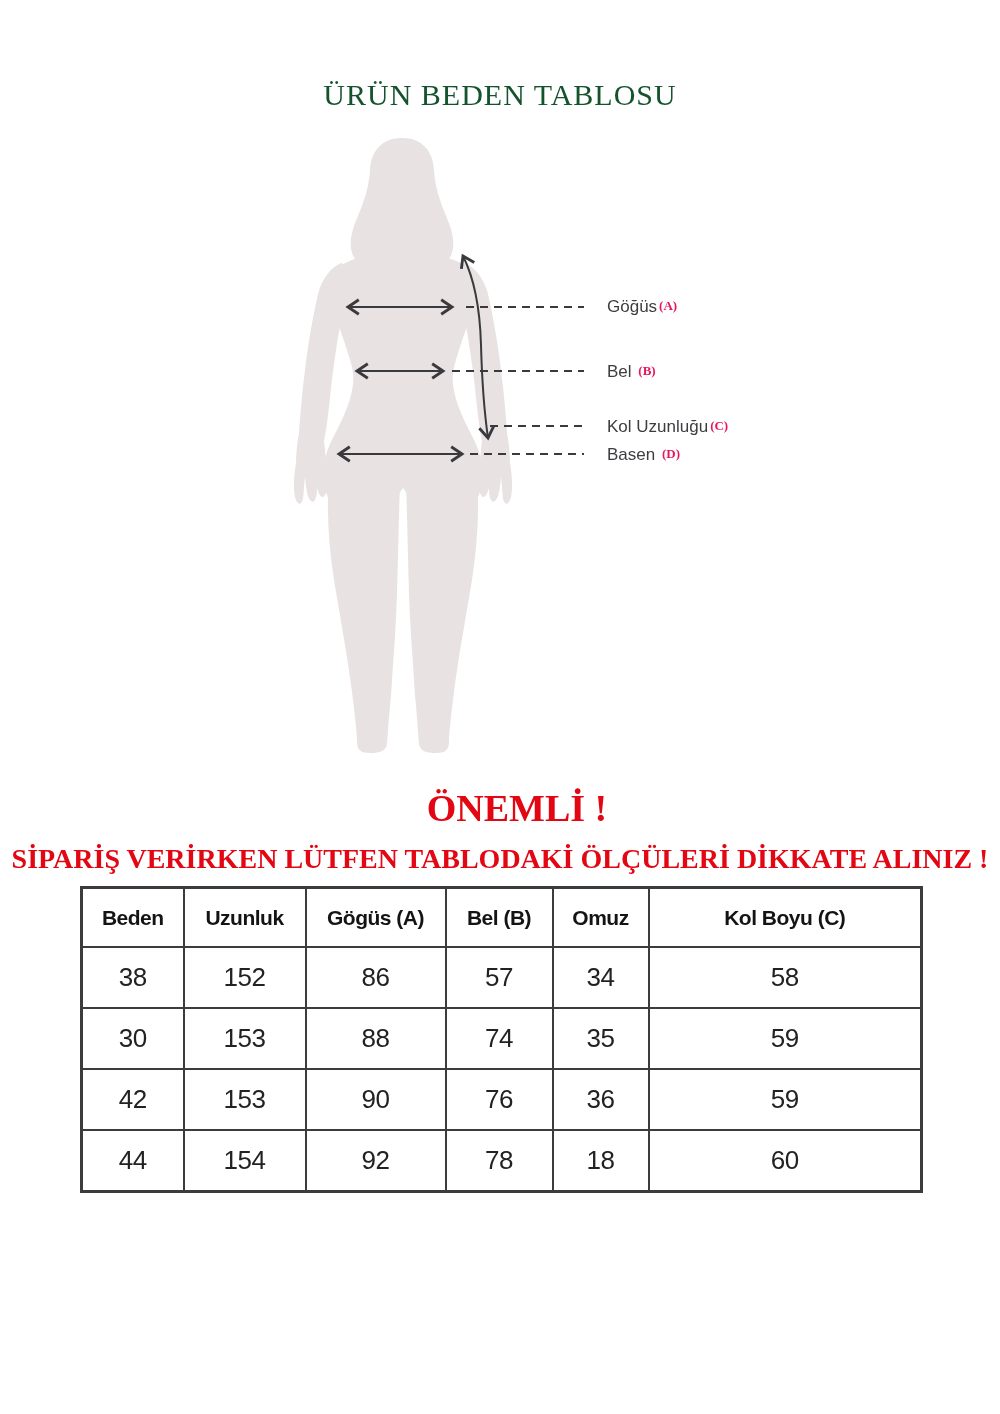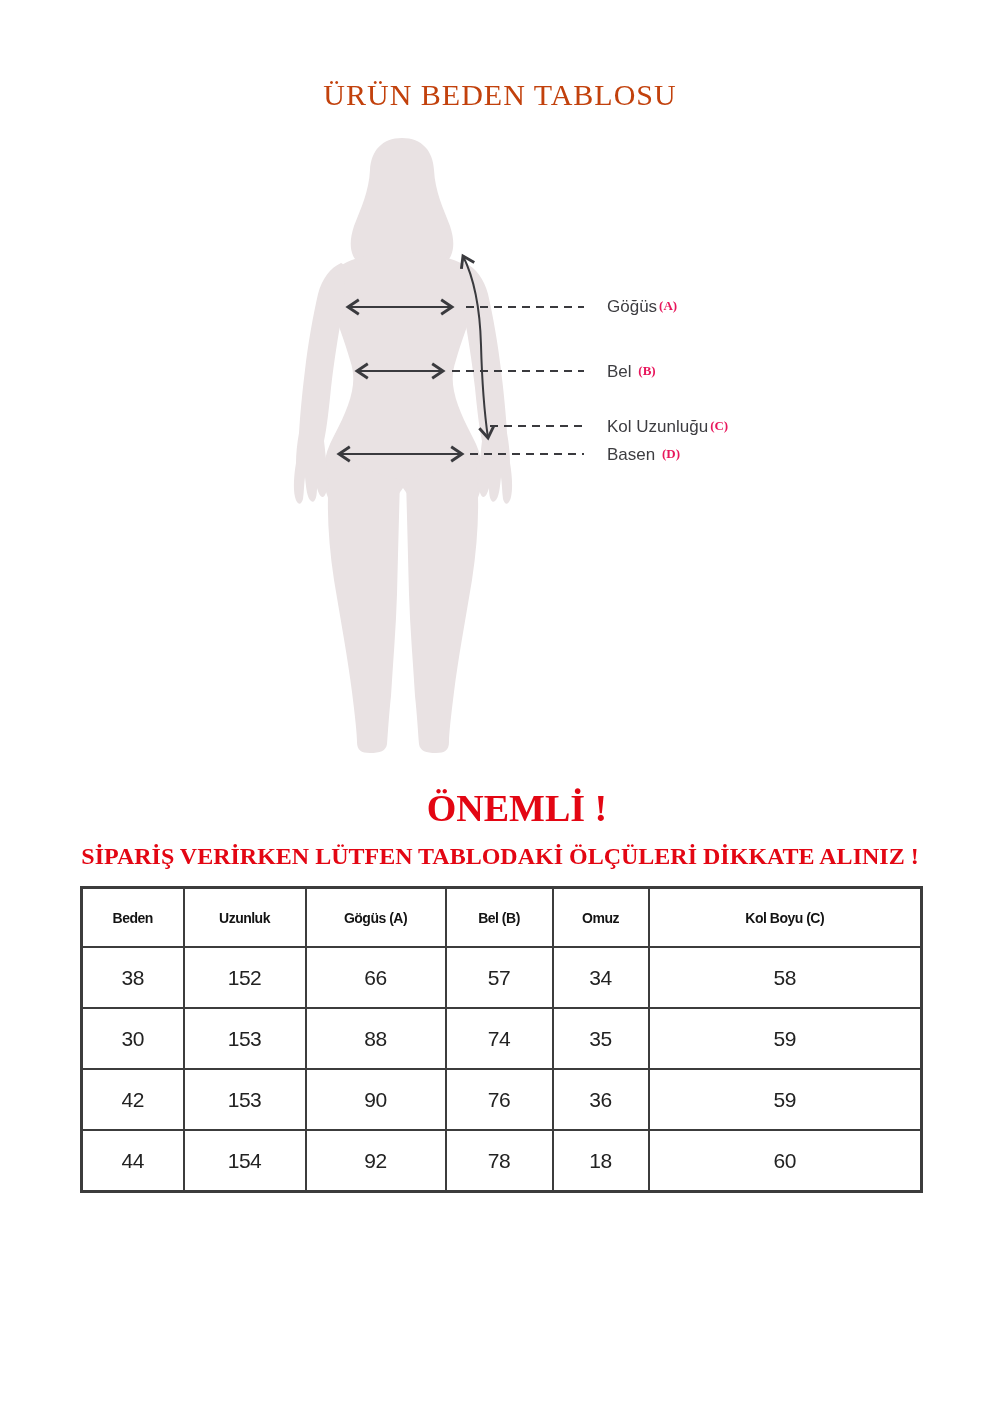--- a/index.html
+++ b/index.html
@@ -11,21 +11,21 @@
     font-family: "Liberation Sans", sans-serif;
     overflow: hidden;
   }
   .page-title {
     position: absolute;
     top: 78px; left: 0; width: 1000px;
     text-align: center;
     font-family: "Liberation Serif", serif;
     font-size: 30px;
     letter-spacing: 1px;
-    color: #c2410c;
+    color: #14532d;
   }
   .diagram-svg {
     position: absolute;
     top: 0; left: 0;
     width: 1000px; height: 780px;
   }
   .m-label {
     position: absolute;
     left: 600px;
     height: 22px;
@@ -58,51 +58,51 @@
     font-weight: bold;
     font-size: 38px;
     color: #e30613;
   }
   .important-warning {
     position: absolute;
     top: 843px; left: 0; width: 1000px;
     text-align: center;
     font-family: "Liberation Serif", serif;
     font-weight: bold;
-    font-size: 24px;
+    font-size: 28px;
     letter-spacing: 0px;
     color: #e30613;
     white-space: nowrap;
   }
   table.size-table {
     position: absolute;
     top: 886px; left: 80px;
     width: 840px;
     border-collapse: collapse;
     table-layout: fixed;
   }
   table.size-table, table.size-table th, table.size-table td {
     border: 2px solid #3c3c3c;
   }
   table.size-table { border-width: 3px; }
   table.size-table th {
     height: 55px;
     font-family: "Liberation Sans", sans-serif;
     font-weight: bold;
-    font-size: 14px;
+    font-size: 21px;
     letter-spacing: -0.5px;
     color: #141414;
     text-align: center;
     vertical-align: middle;
     background: #ffffff;
   }
   table.size-table td {
     height: 57px;
     font-family: "Liberation Sans", sans-serif;
-    font-size: 21px;
+    font-size: 26px;
     letter-spacing: -0.5px;
     color: #222222;
     text-align: center;
     vertical-align: middle;
     background: #ffffff;
   }
 </style>
 </head>
 <body>
 
@@ -173,21 +173,21 @@
         <th>Gögüs (A)</th>
         <th>Bel (B)</th>
         <th>Omuz</th>
         <th>Kol Boyu (C)</th>
       </tr>
     </thead>
     <tbody>
       <tr>
         <td>38</td>
         <td>152</td>
-        <td>66</td>
+        <td>86</td>
         <td>57</td>
         <td>34</td>
         <td>58</td>
       </tr>
       <tr>
         <td>30</td>
         <td>153</td>
         <td>88</td>
         <td>74</td>
         <td>35</td>

